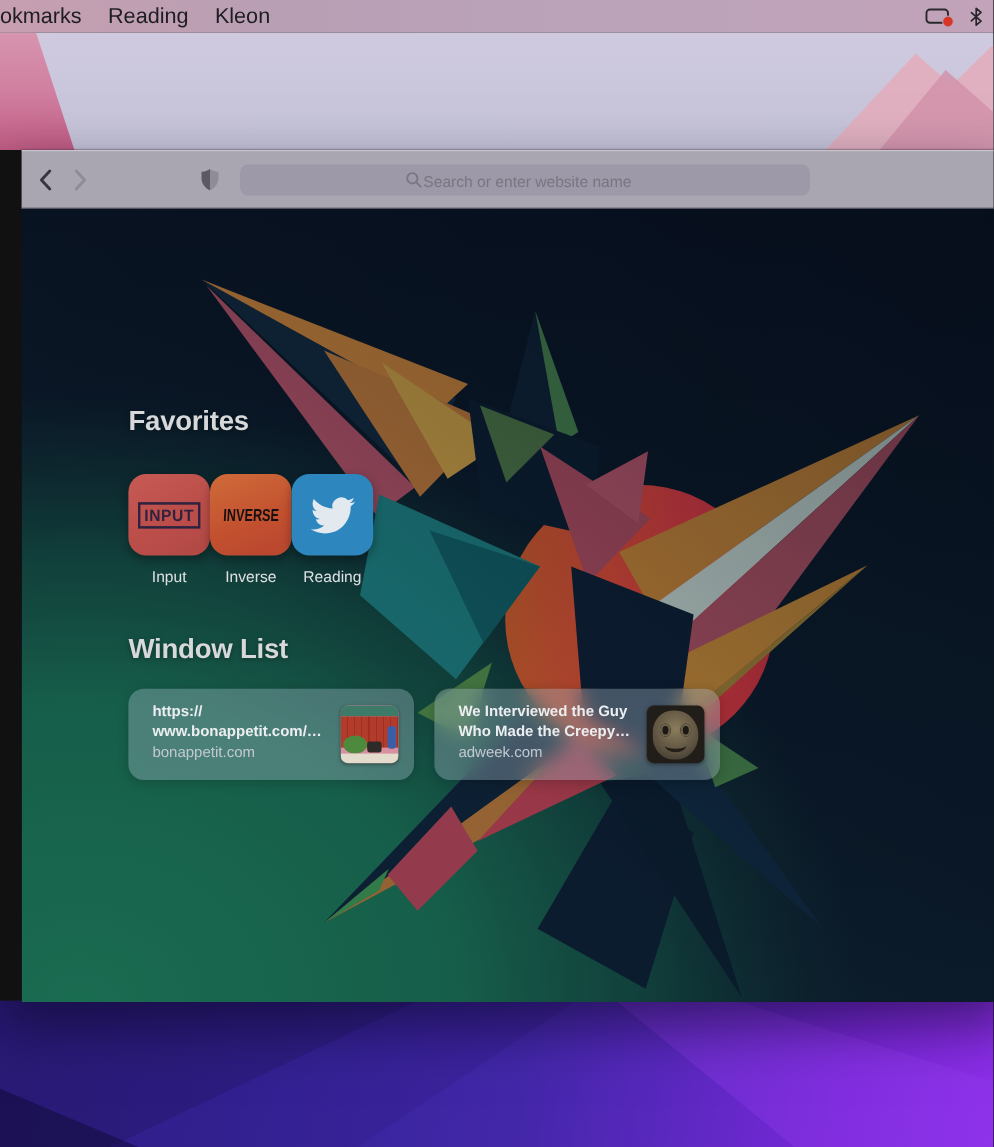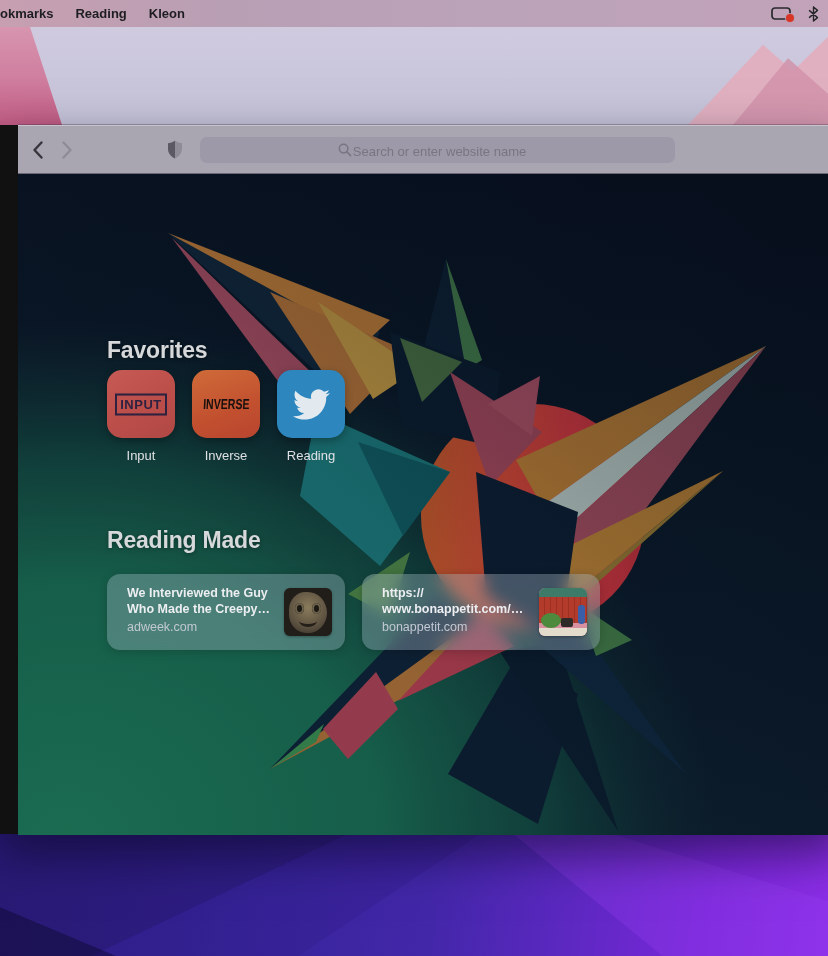--- a/index.html
+++ b/index.html
@@ -10,21 +10,21 @@
   }
 
   
   .menubar {
     position:absolute; left:0; top:0; width:828px; height:27px;
     background:linear-gradient(90deg,#c79fb0 0%,#b89fb4 28%,#bba3ba 62%,#c2a3b9 100%);
     display:flex; align-items:center; justify-content:space-between; z-index:30;
   }
   .menu-left { display:flex; align-items:center; }
   .menu-item {
-    font-size:13px; font-weight:700; color:#1d1d22; padding:0 11px; cursor:default;
+    font-size:18px; font-weight:400; color:#1d1d22; padding:0 11px; cursor:default;
   }
   .menu-item.first { padding-left:0; }
   .menu-right { display:flex; align-items:center; gap:17px; padding-right:9px; }
   .status-icon { position:relative; display:flex; align-items:center; }
   .rec-dot {
     position:absolute; right:-3px; bottom:-1px; width:8px; height:8px; border-radius:50%;
     background:#d93527; box-shadow:0 0 0 1px rgba(185,159,180,0.9);
   }
 
   
@@ -87,21 +87,21 @@
   .wallpaper-art { position:absolute; left:0; top:0; width:828px; height:661px; display:block; }
   .page { position:absolute; inset:0;margin-left:44px; }
 
   .sec-heading {
     position:absolute; margin:0; font-size:23px; font-weight:700; color:#d6d8da;
     letter-spacing:-0.2px; text-shadow:0 1px 4px rgba(0,0,0,0.35);
   }
   .fav-heading { left:45px; top:163px; }
   .rl-heading  { left:45px; top:353px; }
 
-  .fav-row { position:absolute; left:45px; top:196px; display:flex; gap:17px; }
+  .fav-row { position:absolute; left:45px; top:221px; display:flex; }
   .fav { width:68px; display:flex; flex-direction:column; align-items:center; cursor:default; }
   .tile {
     width:68px; height:68px; border-radius:15px; display:flex; align-items:center;
     justify-content:center; box-shadow:0 3px 8px rgba(0,0,0,0.3);
   }
   .tile-input   { background:linear-gradient(150deg,#c65a54 0%,#bc4e4a 55%,#b04844 100%); }
   .tile-inverse { background:linear-gradient(160deg,#cf6b39 0%,#c2502f 60%,#b8452f 100%); }
   .tile-twitter { background:#2d86bd; }
   .input-logo {
     font-size:13px; font-weight:900; color:#2e2240; border:2px solid #2e2240;
@@ -331,54 +331,54 @@
           <div class="fav">
             <div class="tile tile-twitter">
               <svg width="37" height="37" viewBox="0 0 24 24">
                 <path fill="#e3eaef" d="M23.953 4.57a10 10 0 0 1-2.825.775 4.958 4.958 0 0 0 2.163-2.723c-.951.555-2.005.959-3.127 1.184a4.92 4.92 0 0 0-8.384 4.482C7.69 8.095 4.067 6.13 1.64 3.162a4.822 4.822 0 0 0-.666 2.475c0 1.71.87 3.213 2.188 4.096a4.904 4.904 0 0 1-2.228-.616v.06a4.923 4.923 0 0 0 3.946 4.827 4.996 4.996 0 0 1-2.212.085 4.936 4.936 0 0 0 4.604 3.417 9.867 9.867 0 0 1-6.102 2.105c-.39 0-.779-.023-1.17-.067a13.995 13.995 0 0 0 7.557 2.209c9.053 0 13.998-7.496 13.998-13.985 0-.21 0-.42-.015-.63A9.935 9.935 0 0 0 24 4.59z"></path>
               </svg>
             </div>
             <span class="fav-label">Reading</span>
           </div>
         </div>
 
-        <h2 class="sec-heading rl-heading">Reading Made</h2>
+        <h2 class="sec-heading rl-heading">Window List</h2>
 
         <div class="card-row">
-
-          <div class="card">
-            <div class="card-text">
-              <div class="card-title">We Interviewed the Guy
-Who Made the Creepy…</div>
-              <div class="card-domain">adweek.com</div>
-            </div>
-            <div class="thumb thumb-face">
-              <i class="face-blob"></i>
-              <i class="face-eye l"></i>
-              <i class="face-eye r"></i>
-              <i class="face-mouth"></i>
-            </div>
-          </div>
 
           <div class="card">
             <div class="card-text">
               <div class="card-title">https://
 www.bonappetit.com/…</div>
               <div class="card-domain">bonappetit.com</div>
             </div>
             <div class="thumb thumb-ba">
               <i class="ba-sky"></i>
               <i class="ba-fence"></i>
               <i class="ba-bush"></i>
               <i class="ba-grill"></i>
               <i class="ba-person"></i>
               <i class="ba-ground"></i>
             </div>
           </div>
 
+          <div class="card">
+            <div class="card-text">
+              <div class="card-title">We Interviewed the Guy
+Who Made the Creepy…</div>
+              <div class="card-domain">adweek.com</div>
+            </div>
+            <div class="thumb thumb-face">
+              <i class="face-blob"></i>
+              <i class="face-eye l"></i>
+              <i class="face-eye r"></i>
+              <i class="face-mouth"></i>
+            </div>
+          </div>
+
 
         </div>
       </div>
     </div>
   </div>
 
   <div class="bottom-wallpaper">
     <i class="bw-band1"></i>
     <i class="bw-band2"></i>
     <i class="bw-band3"></i>

